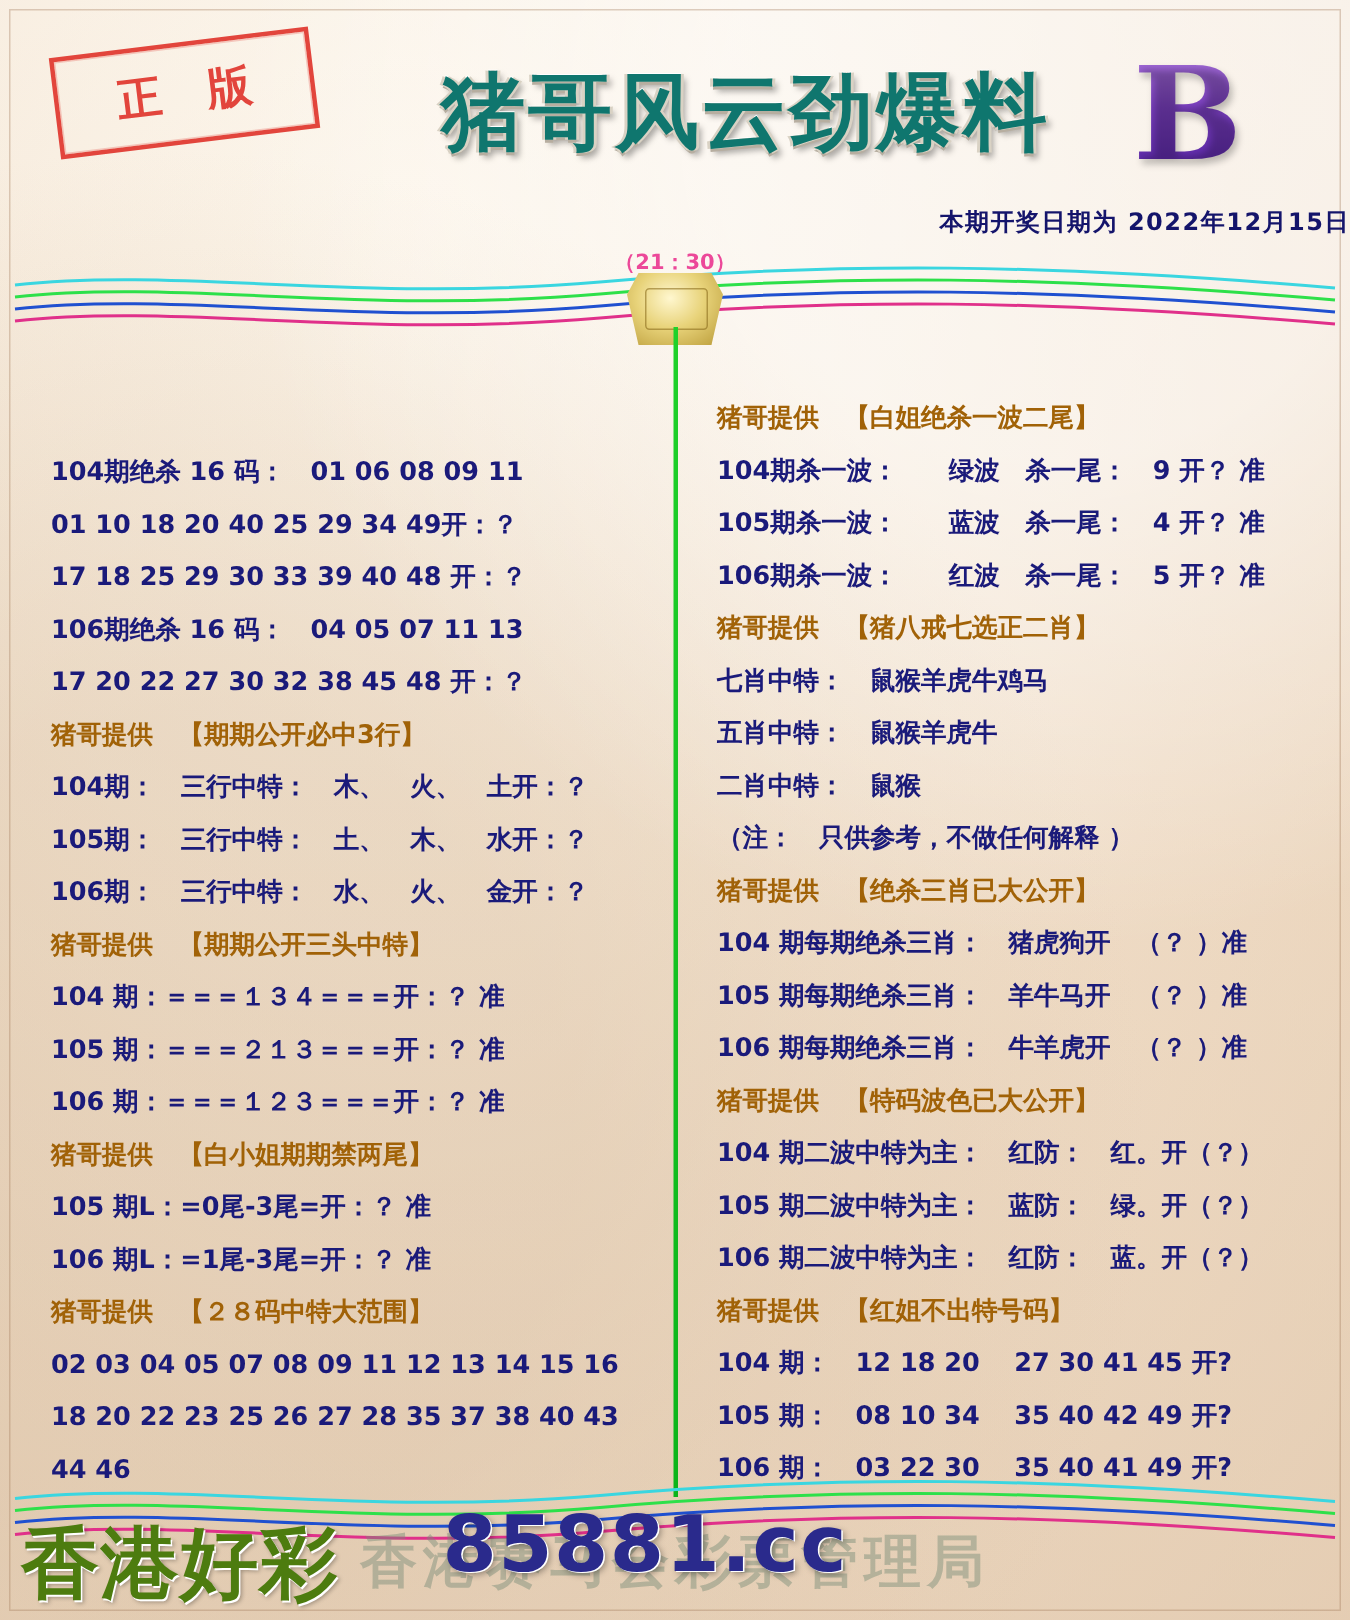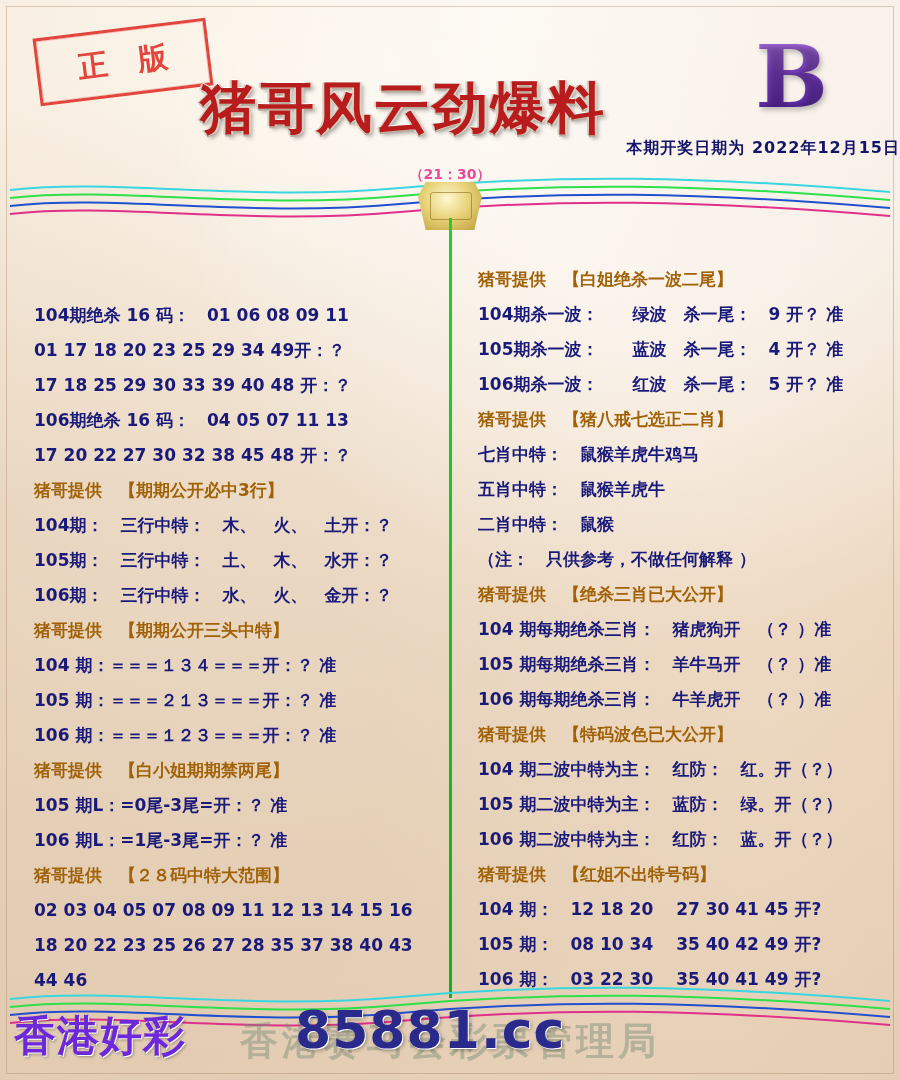--- a/index.html
+++ b/index.html
@@ -25,28 +25,27 @@
   .stamp{
     position:absolute;left:36px;top:28px;width:168px;height:62px;
     border:3px solid #e2453c;transform:rotate(-7deg);
     display:flex;align-items:center;justify-content:center;
     color:#e2453c;font-size:30px;font-weight:bold;letter-spacing:10px;
     font-family:"DejaVu Sans","Liberation Sans",sans-serif;
     text-indent:10px;
     box-shadow:0 0 0 1px rgba(226,69,60,.25) inset;
   }
   .main-title{
-    position:absolute;left:200px;top:38px;width:500px;text-align:left;
+    position:absolute;left:200px;top:38px;width:500px;text-align:right;
     font-size:56px;font-weight:bold;letter-spacing:2px;
-    color:#b91c1c;
+    color:#0f766e;
     text-shadow:
       2px 0 0 #d9d2c4, -2px 0 0 #d9d2c4, 0 2px 0 #b7aea0, 0 -1px 0 #fff,
       3px 3px 4px rgba(0,0,0,.35);
     font-family:"DejaVu Sans","Liberation Sans",sans-serif;
-    margin-top:33px;
   }
   .letter-b{
     position:absolute;right:72px;top:26px;font-size:86px;font-weight:bold;
     font-family:"DejaVu Serif","Liberation Serif",serif;
     background:linear-gradient(180deg,#b37ee0 0%,#7a3fbf 45%,#4f1f9e 100%);
     -webkit-background-clip:text;background-clip:text;color:transparent;
     text-shadow:2px 3px 5px rgba(0,0,0,.25);
   }
   .draw-date{
     position:absolute;left:0;right:0;top:138px;text-align:right;
@@ -81,21 +80,21 @@
   .hdr{color:#a16207;}
 
   
   .footer-ghost{
     position:absolute;left:0;right:0;top:1016px;text-align:center;
     font-size:38px;font-weight:bold;color:rgba(120,140,120,.45);
     letter-spacing:4px;
   }
   .footer-red{
     position:absolute;left:14px;top:1008px;
-    font-size:42px;font-weight:bold;color:#6d28d9;letter-spacing:1px;
+    font-size:52px;font-weight:bold;color:#4d7c0f;letter-spacing:1px;
     text-shadow:1px 1px 0 #fff, 2px 2px 3px rgba(0,0,0,.3);
   }
   .footer-site{
     position:absolute;left:295px;top:1000px;
     font-size:52px;font-weight:bold;color:#2a2a8c;
     text-shadow:1px 1px 0 #fff, 2px 2px 4px rgba(0,0,0,.35);
     letter-spacing:1px;
   }
 </style>
 </head>
@@ -116,21 +115,21 @@
     <path d="M10 30 C 120 18, 240 42, 400 28 S 700 16, 890 32" fill="none" stroke="#2ee04a" stroke-width="2"></path>
     <path d="M10 38 C 120 26, 240 50, 400 36 S 700 24, 890 40" fill="none" stroke="#2050d0" stroke-width="2"></path>
     <path d="M10 46 C 120 34, 240 58, 400 44 S 700 32, 890 48" fill="none" stroke="#e0308a" stroke-width="2"></path>
   </svg>
   <div class="medal"></div>
 
   <div class="v-divider"></div>
 
   <div class="col col-left">
     <div class="row">104期绝杀 16 码：　01 06  08  09  11</div>
-    <div class="row">01  17  18  20  23  25  29  34  49开：？</div>
+    <div class="row">01  10  18  20  40  25  29  34  49开：？</div>
     <div class="row">17  18  25  29  30  33  39  40  48  开：？</div>
     <div class="row">106期绝杀 16 码：　04  05 07  11  13</div>
     <div class="row">17  20  22  27  30  32  38  45  48  开：？</div>
     <div class="row hdr">猪哥提供　【期期公开必中3行】</div>
     <div class="row">104期：　三行中特：　木、　火、　土开：？</div>
     <div class="row">105期：　三行中特：　土、　木、　水开：？</div>
     <div class="row">106期：　三行中特：　水、　火、　金开：？</div>
     <div class="row hdr">猪哥提供　【期期公开三头中特】</div>
     <div class="row">104 期：＝＝＝１３４＝＝＝开：？ 准</div>
     <div class="row">105 期：＝＝＝２１３＝＝＝开：？ 准</div>

